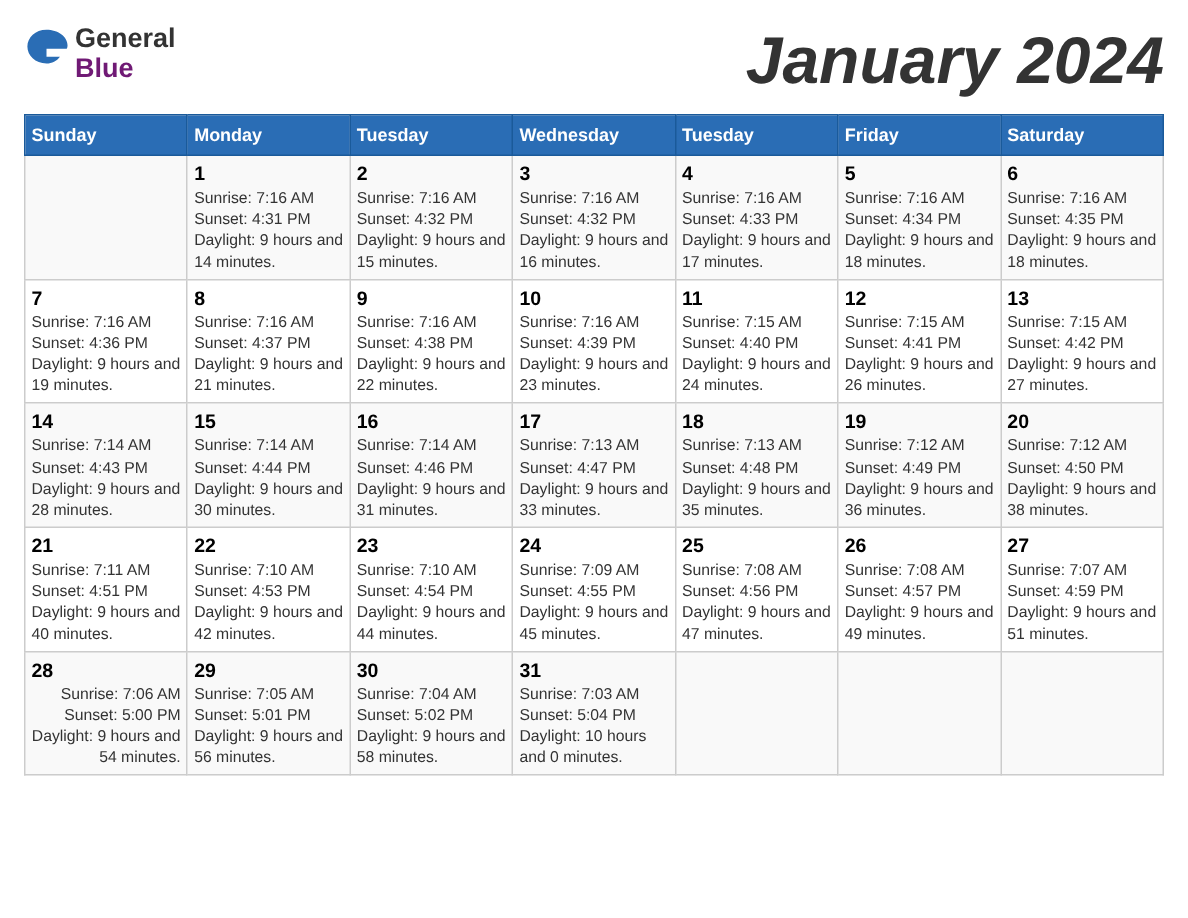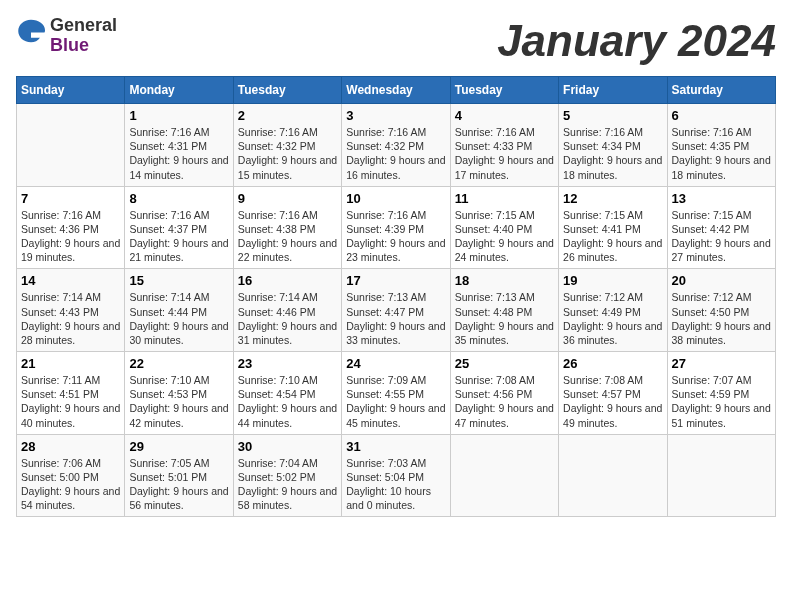--- a/index.html
+++ b/index.html
@@ -285,21 +285,21 @@
         <td>
           <div class="day-number">27</div>
           <div class="day-info" style="white-space: pre-line;">Sunrise: 7:07 AM
 Sunset: 4:59 PM
 Daylight: 9 hours and 51 minutes.</div>
         </td>
       </tr>
       <tr>
         <td>
           <div class="day-number">28</div>
-          <div class="day-info" style="white-space: pre-line;">Sunrise: 7:06 AM
+          <div class="day-info" style="white-space: pre-line; text-align: right;">Sunrise: 7:06 AM
 Sunset: 5:00 PM
 Daylight: 9 hours and 54 minutes.</div>
         </td>
         <td>
           <div class="day-number">29</div>
           <div class="day-info" style="white-space: pre-line;">Sunrise: 7:05 AM
 Sunset: 5:01 PM
 Daylight: 9 hours and 56 minutes.</div>
         </td>
         <td>

